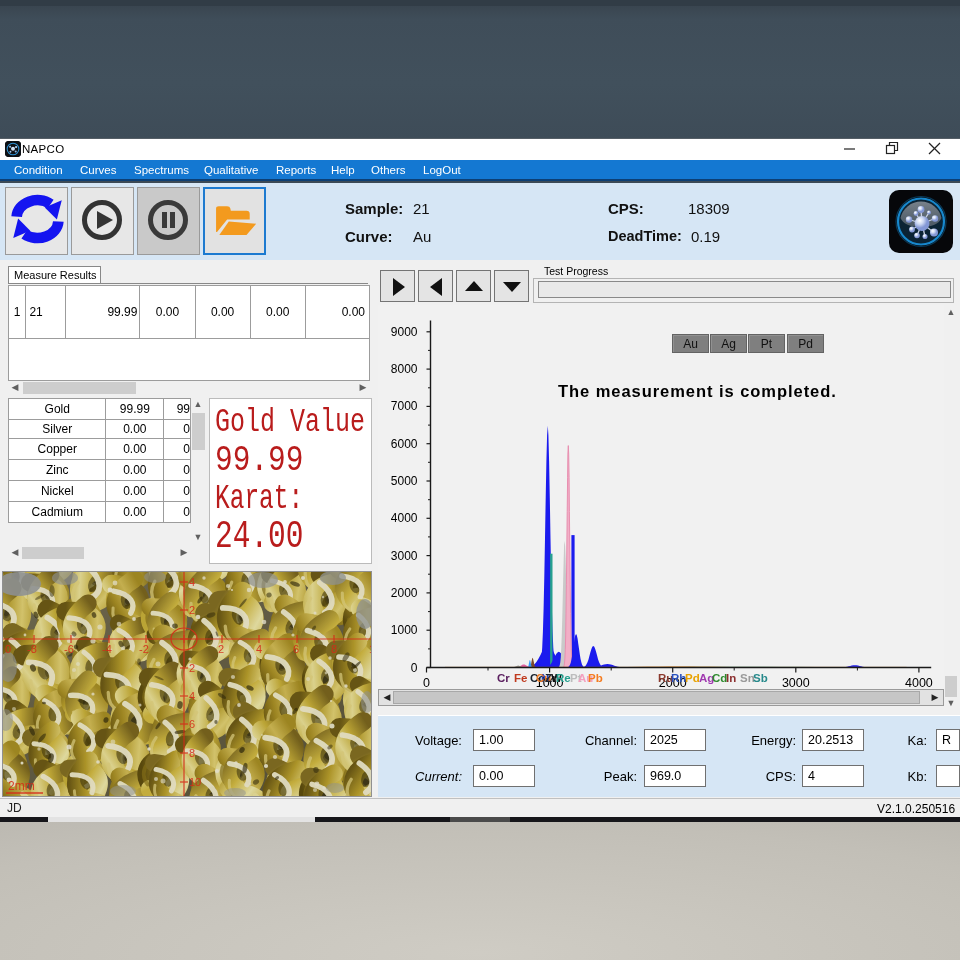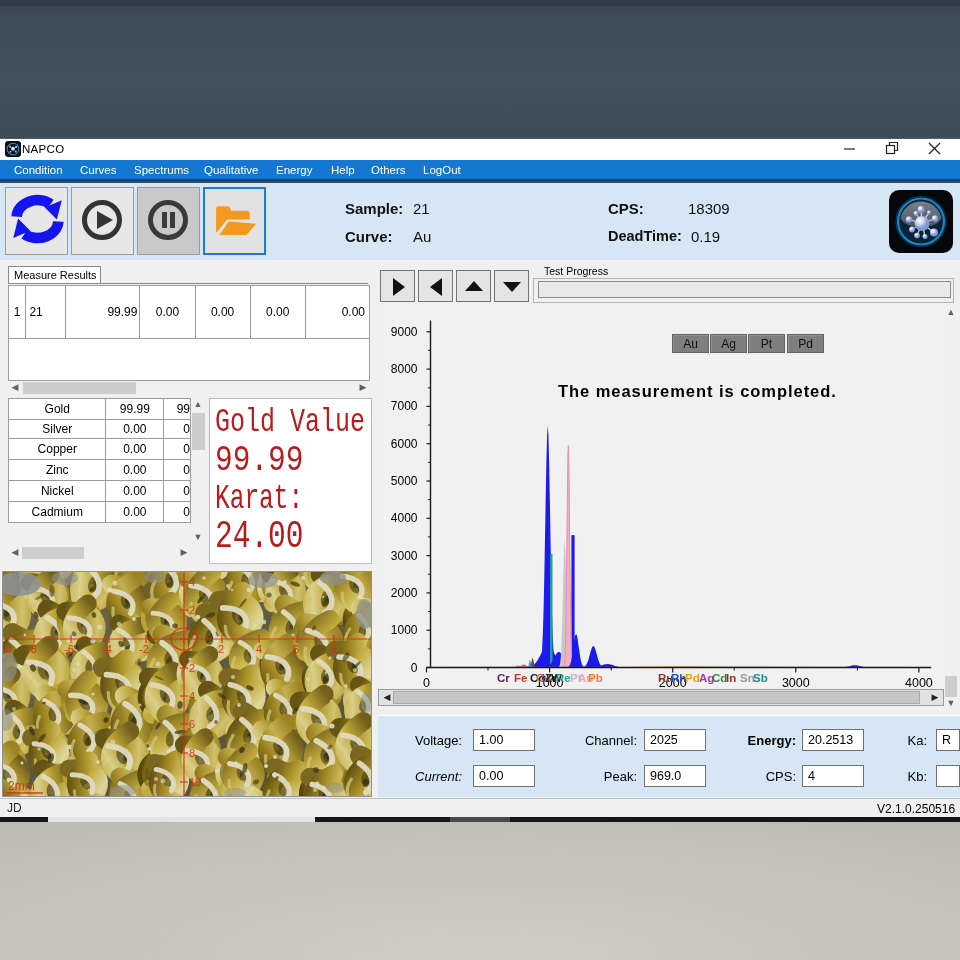--- a/index.html
+++ b/index.html
@@ -85,21 +85,21 @@
 <path d="M 53.5 7.5 L 53.5 4.5 L 61.5 4.5 L 61.5 12.5 L 58.5 12.5" fill="none" stroke="#222" stroke-width="1.2"></path>
 <line x1="93" y1="5" x2="104" y2="16" stroke="#222" stroke-width="1.3"></line>
 <line x1="104" y1="5" x2="93" y2="16" stroke="#222" stroke-width="1.3"></line>
 </svg>
 
 <div class="abs" id="menubar"></div>
 <span class="menu-item" style="left:14px;">Condition</span>
 <span class="menu-item" style="left:80px;">Curves</span>
 <span class="menu-item" style="left:134px;">Spectrums</span>
 <span class="menu-item" style="left:204px;">Qualitative</span>
-<span class="menu-item" style="left:276px;">Energy</span>
+<span class="menu-item" style="left:276px;">Reports</span>
 <span class="menu-item" style="left:331px;">Help</span>
 <span class="menu-item" style="left:371px;">Others</span>
 <span class="menu-item" style="left:423px;">LogOut</span>
 
 <div class="abs" id="toolbar"></div>
 <div class="tbtn" style="left:5px;"><svg width="63" height="67" viewBox="0 0 65 69">
 <g fill="none" stroke="#1414f0" stroke-width="11">
 <path d="M 11 29.5 A 21.5 18 0 0 1 46 16.5"></path>
 <path d="M 54 34.5 A 21.5 18 0 0 1 19 47.5"></path>
 </g>
@@ -1255,21 +1255,21 @@
   <div class="arr" style="left:0; top:1px;">▲</div>
   <div class="arr" style="left:0; bottom:1px;">▼</div>
   <div class="thumb" style="left:1px; top:371px; width:12px; height:21px;"></div>
 </div>
 
 <div class="abs" id="botpanel"></div>
 <div class="blabel" style="left:392px; top:733px; width:70px;">Voltage:</div>
 <div class="binput" style="left:473px; top:729px;">1.00</div>
 <div class="blabel" style="left:560px; top:733px; width:77px;">Channel:</div>
 <div class="binput" style="left:644px; top:729px;">2025</div>
-<div class="blabel" style="left:730px; top:733px; width:66px;font-weight:bold;">Energy:</div>
+<div class="blabel" style="left:730px; top:733px; width:66px;">Energy:</div>
 <div class="binput" style="left:802px; top:729px;">20.2513</div>
 <div class="blabel" style="left:880px; top:733px; width:47px;">Ka:</div>
 <div class="binput" style="left:936px; top:729px; width:24px;">R</div>
 <div class="blabel" style="left:392px; top:769px; width:70px;font-style:italic;">Current:</div>
 <div class="binput" style="left:473px; top:765px;">0.00</div>
 <div class="blabel" style="left:560px; top:769px; width:77px;">Peak:</div>
 <div class="binput" style="left:644px; top:765px;">969.0</div>
 <div class="blabel" style="left:730px; top:769px; width:66px;">CPS:</div>
 <div class="binput" style="left:802px; top:765px;">4</div>
 <div class="blabel" style="left:880px; top:769px; width:47px;">Kb:</div>

